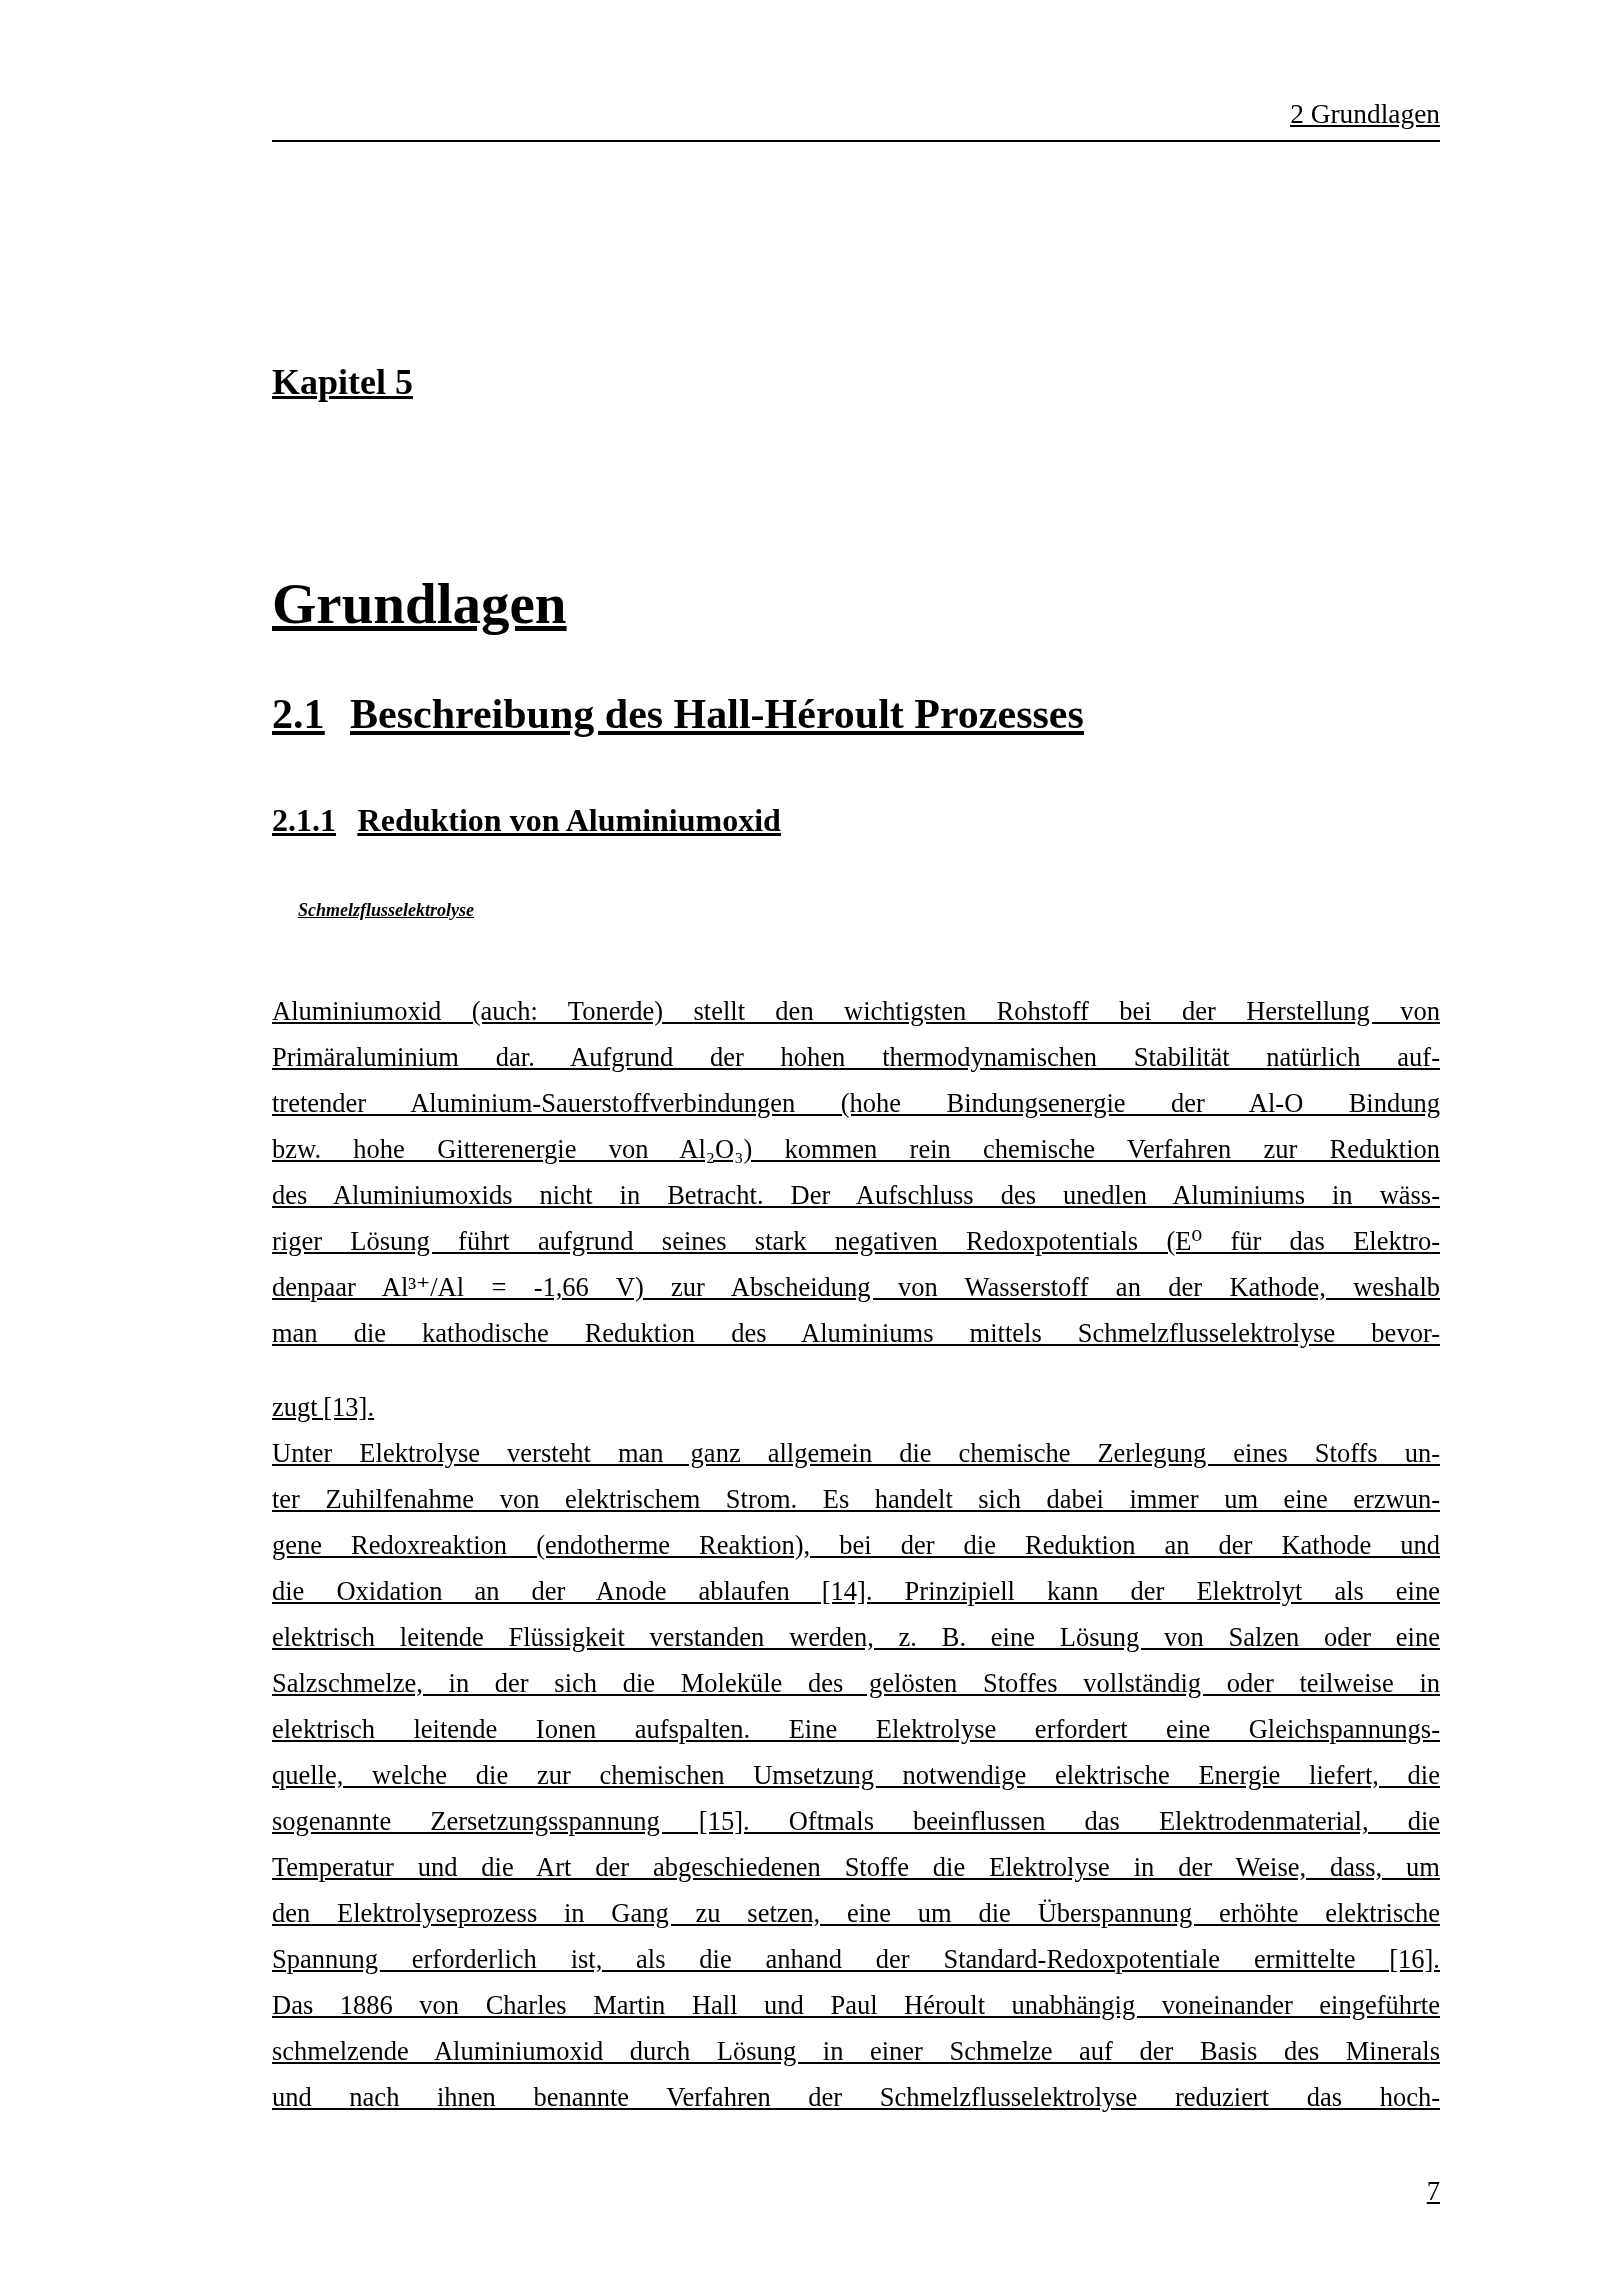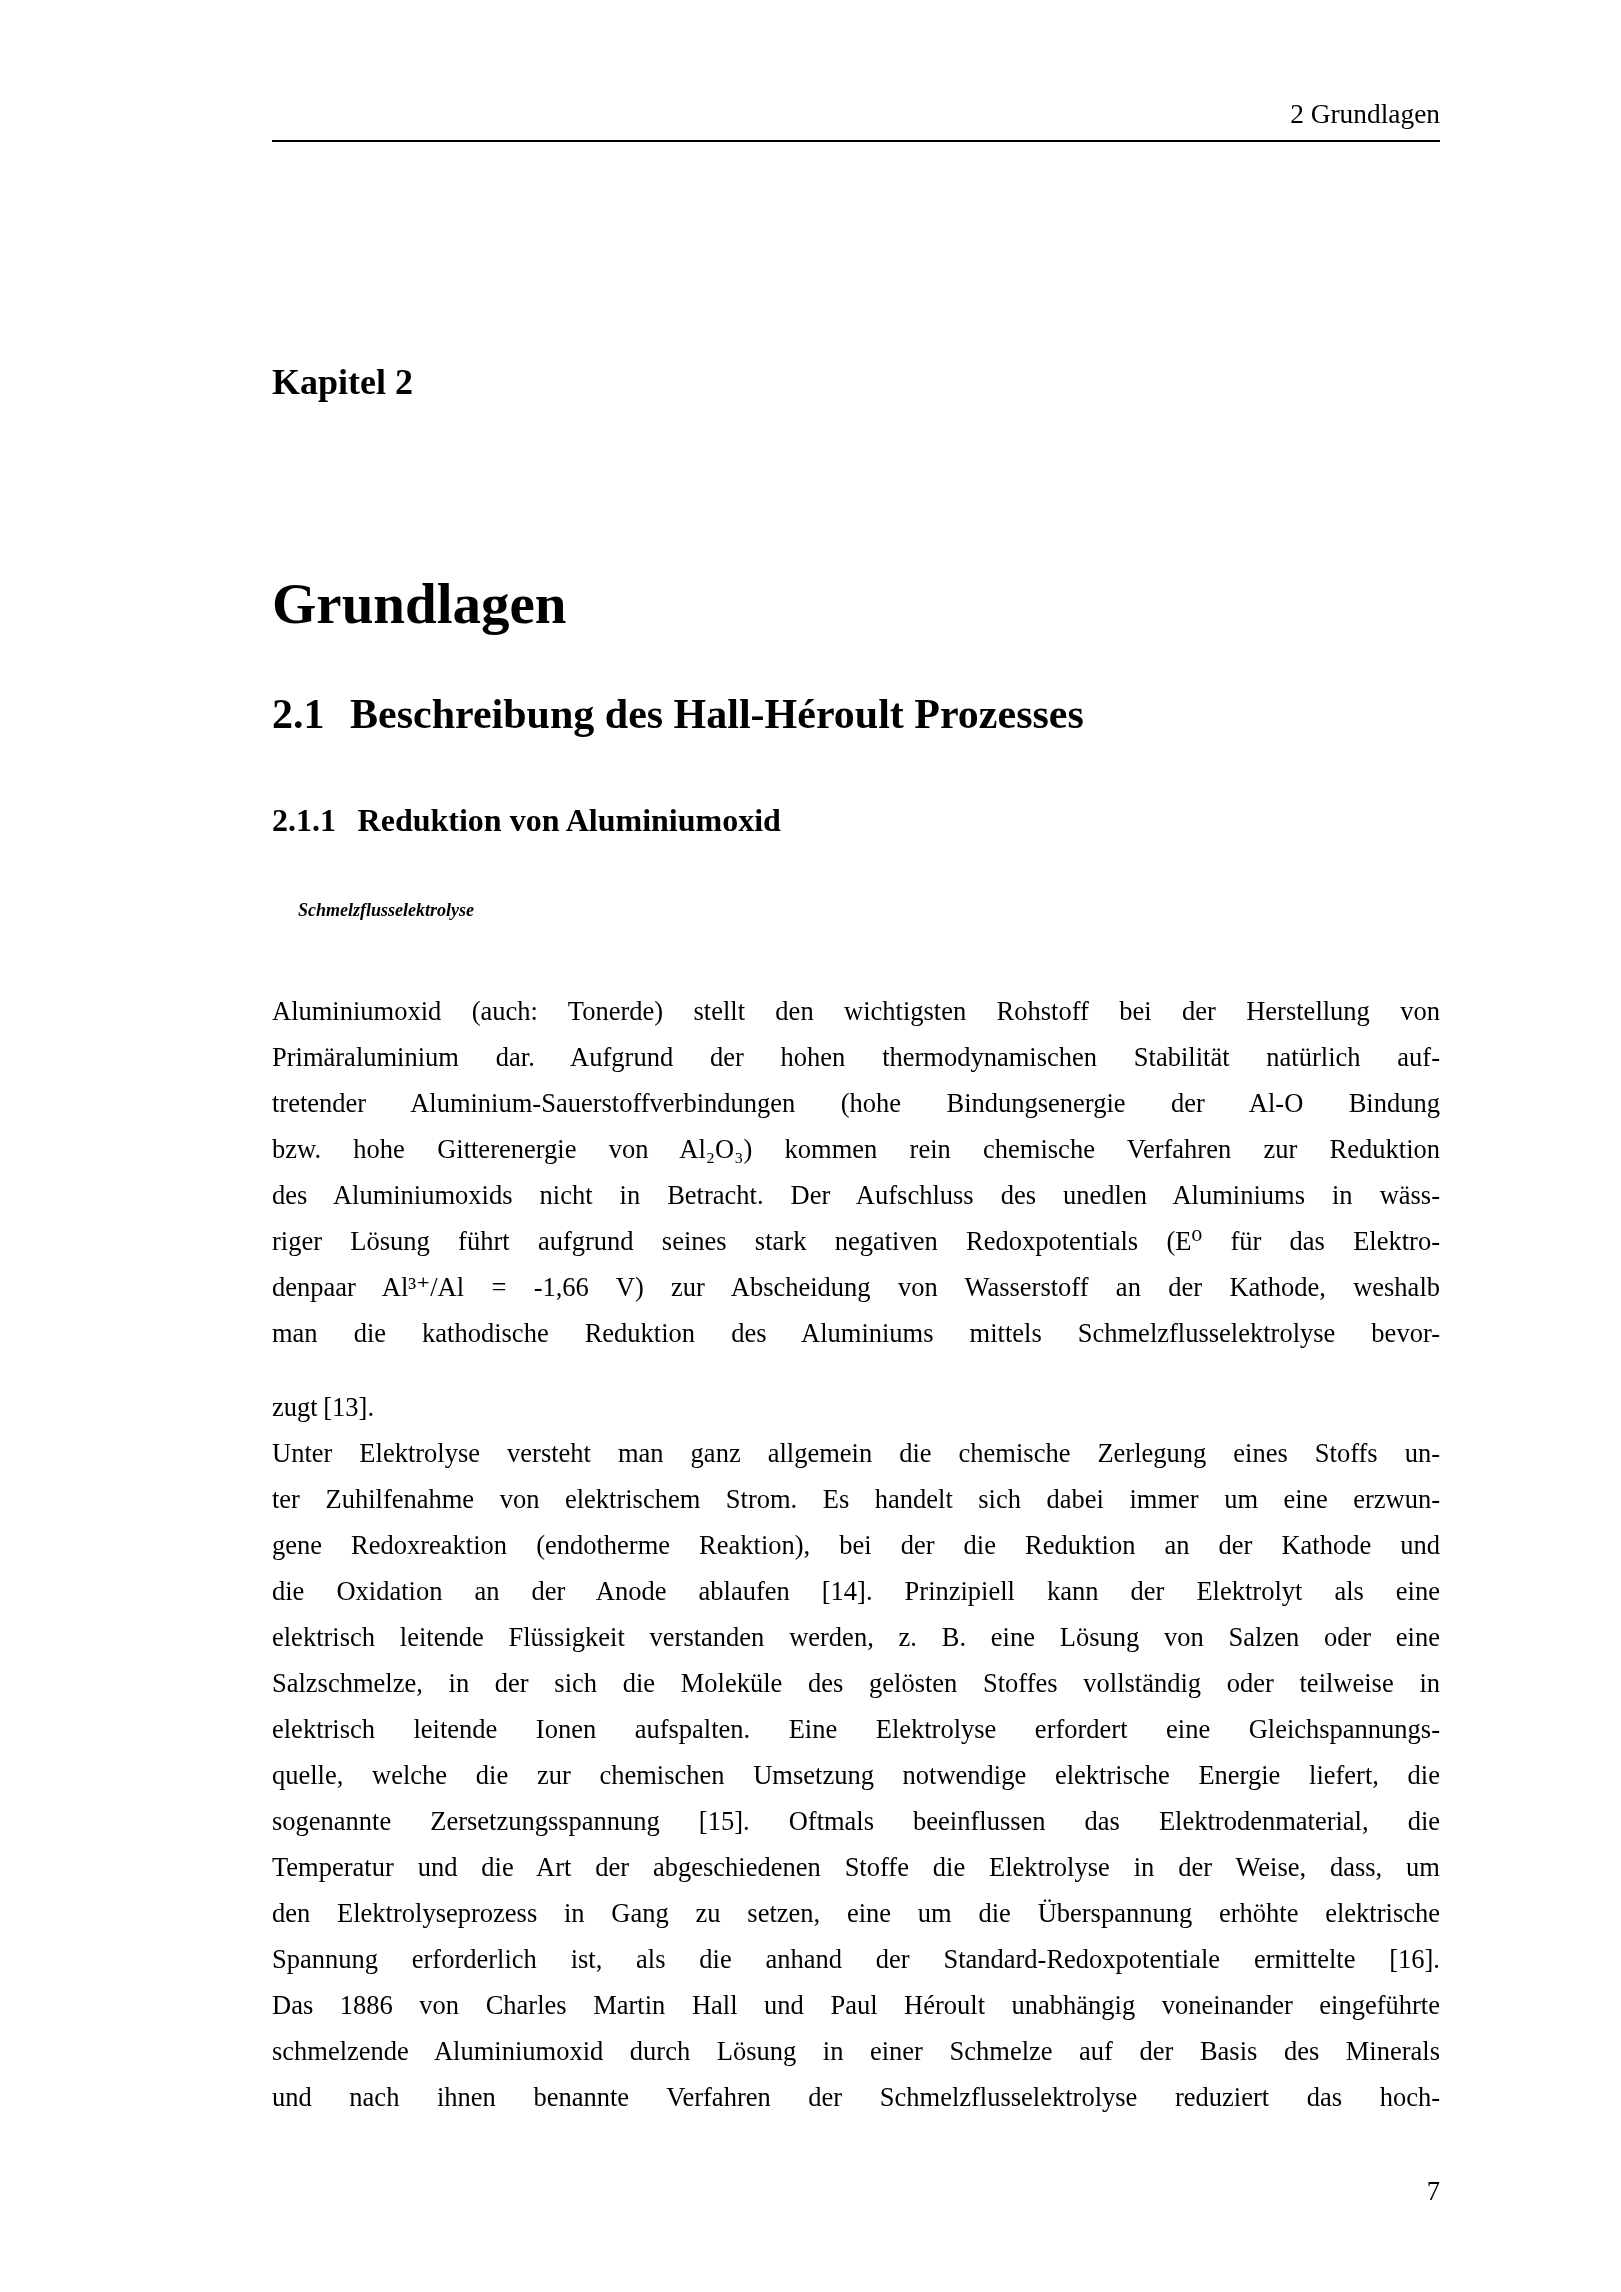--- a/index.html
+++ b/index.html
@@ -1,15 +1,15 @@
 <!DOCTYPE html>
 <html><head>
 <meta charset="utf-8">
 <style>
-  * { box-sizing: border-box; }
+  * { box-sizing: border-box; text-decoration: underline; }
   html, body { margin: 0; padding: 0; background: #ffffff; }
   .page {
     position: relative;
     width: 1621px;
     height: 2293px;
     background: #ffffff;
     color: #000000;
     font-family: "Liberation Serif", "DejaVu Serif", serif;
     overflow: hidden;
   }
@@ -39,21 +39,21 @@
 <body>
 
 <div class="page">
 
   <div class="tb running-header">
     <span>2 Grundlagen</span>
   </div>
 
   <div class="tb header-rule"></div>
 
-  <div class="tb chapter-kicker">Kapitel 2</div>
+  <div class="tb chapter-kicker">Kapitel 5</div>
 
   <h1 class="tb chapter-title">Grundlagen</h1>
 
   <h2 class="tb section-heading">
     <span class="sec-num">2.1</span><span>Beschreibung des Hall-Héroult Prozesses</span>
   </h2>
 
   <h3 class="tb subsection-heading">
     <span class="sec-num">2.1.1</span><span>Reduktion von Aluminiumoxid</span>
   </h3>

